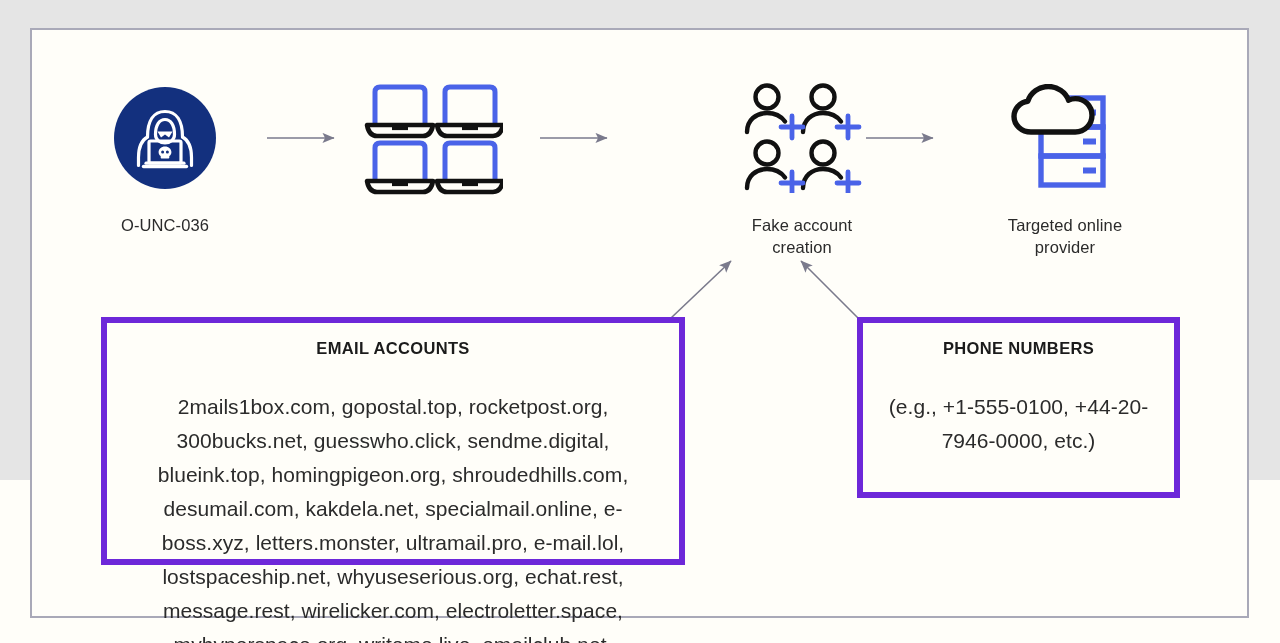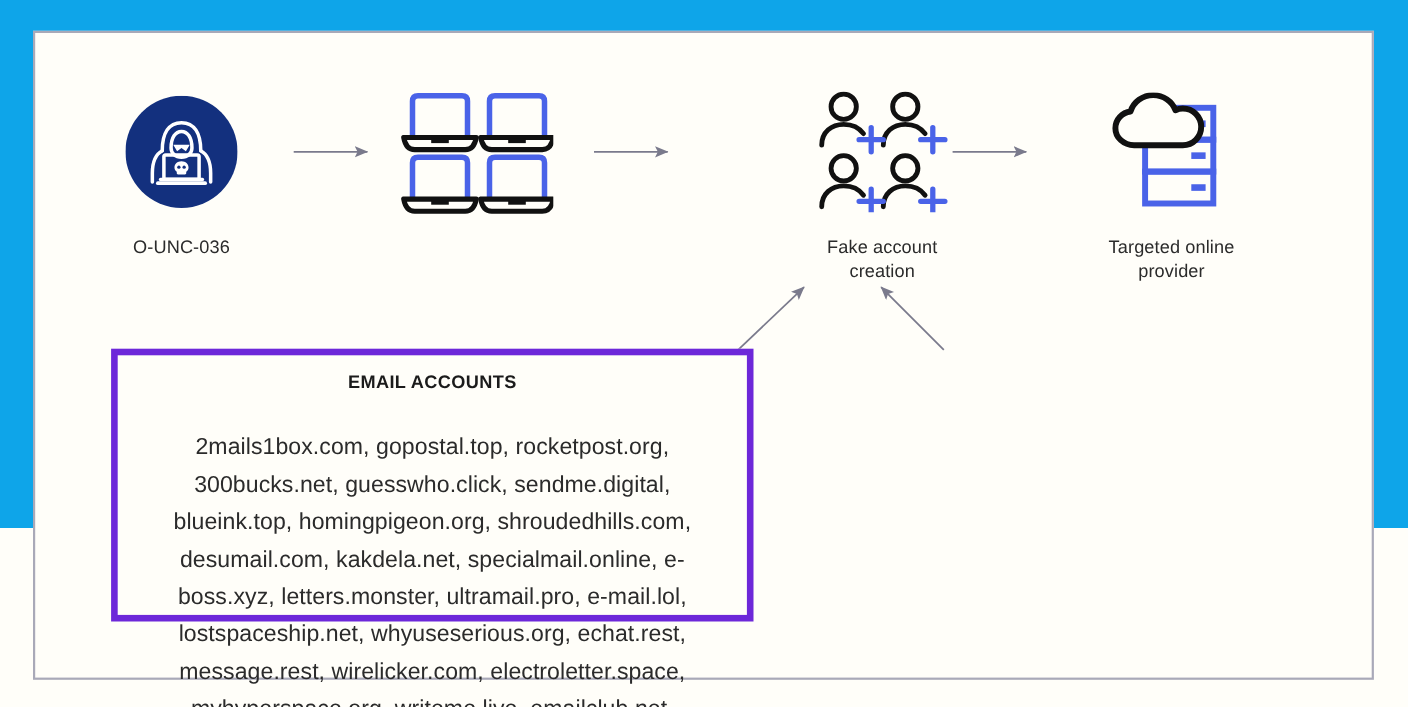--- a/index.html
+++ b/index.html
@@ -11,21 +11,21 @@
   body {
     width: 1280px;
     height: 643px;
     font-family: "Liberation Sans", sans-serif;
     overflow: hidden;
   }
   #canvas {
     position: relative;
     width: 1280px;
     height: 480px;
-    background: #0ea5e9;
+    background: #e5e5e5;
   }
   .frame {
     position: absolute;
     left: 30px;
     top: 28px;
     width: 1219px;
     height: 590px;
     border: 2px solid #a9a9b8;
     background: #fffef9;
     box-sizing: border-box;
@@ -243,14 +243,19 @@
     <div class="box-body">2mails1box.com, gopostal.top, rocketpost.org, 300bucks.net,
 guesswho.click, sendme.digital, blueink.top, homingpigeon.org,
 shroudedhills.com, desumail.com, kakdela.net, specialmail.online,
 e-boss.xyz, letters.monster, ultramail.pro, e-mail.lol,
 lostspaceship.net, whyuseserious.org, echat.rest, message.rest,
 wirelicker.com, electroletter.space, myhyperspace.org,
 writeme.live, emailclub.net, mypost.lol, writemeplz.net,
 energymail.org, postalbro.com, gogomail.ink, protonbox.pro</div>
   </div>
 
+  <div class="info-box" id="box-phone">
+    <div class="box-title">PHONE NUMBERS</div>
+    <div class="box-body">(e.g., +1-555-0100,
++44-20-7946-0000, etc.)</div>
+  </div>
 
 </div>
 
 </body></html>

